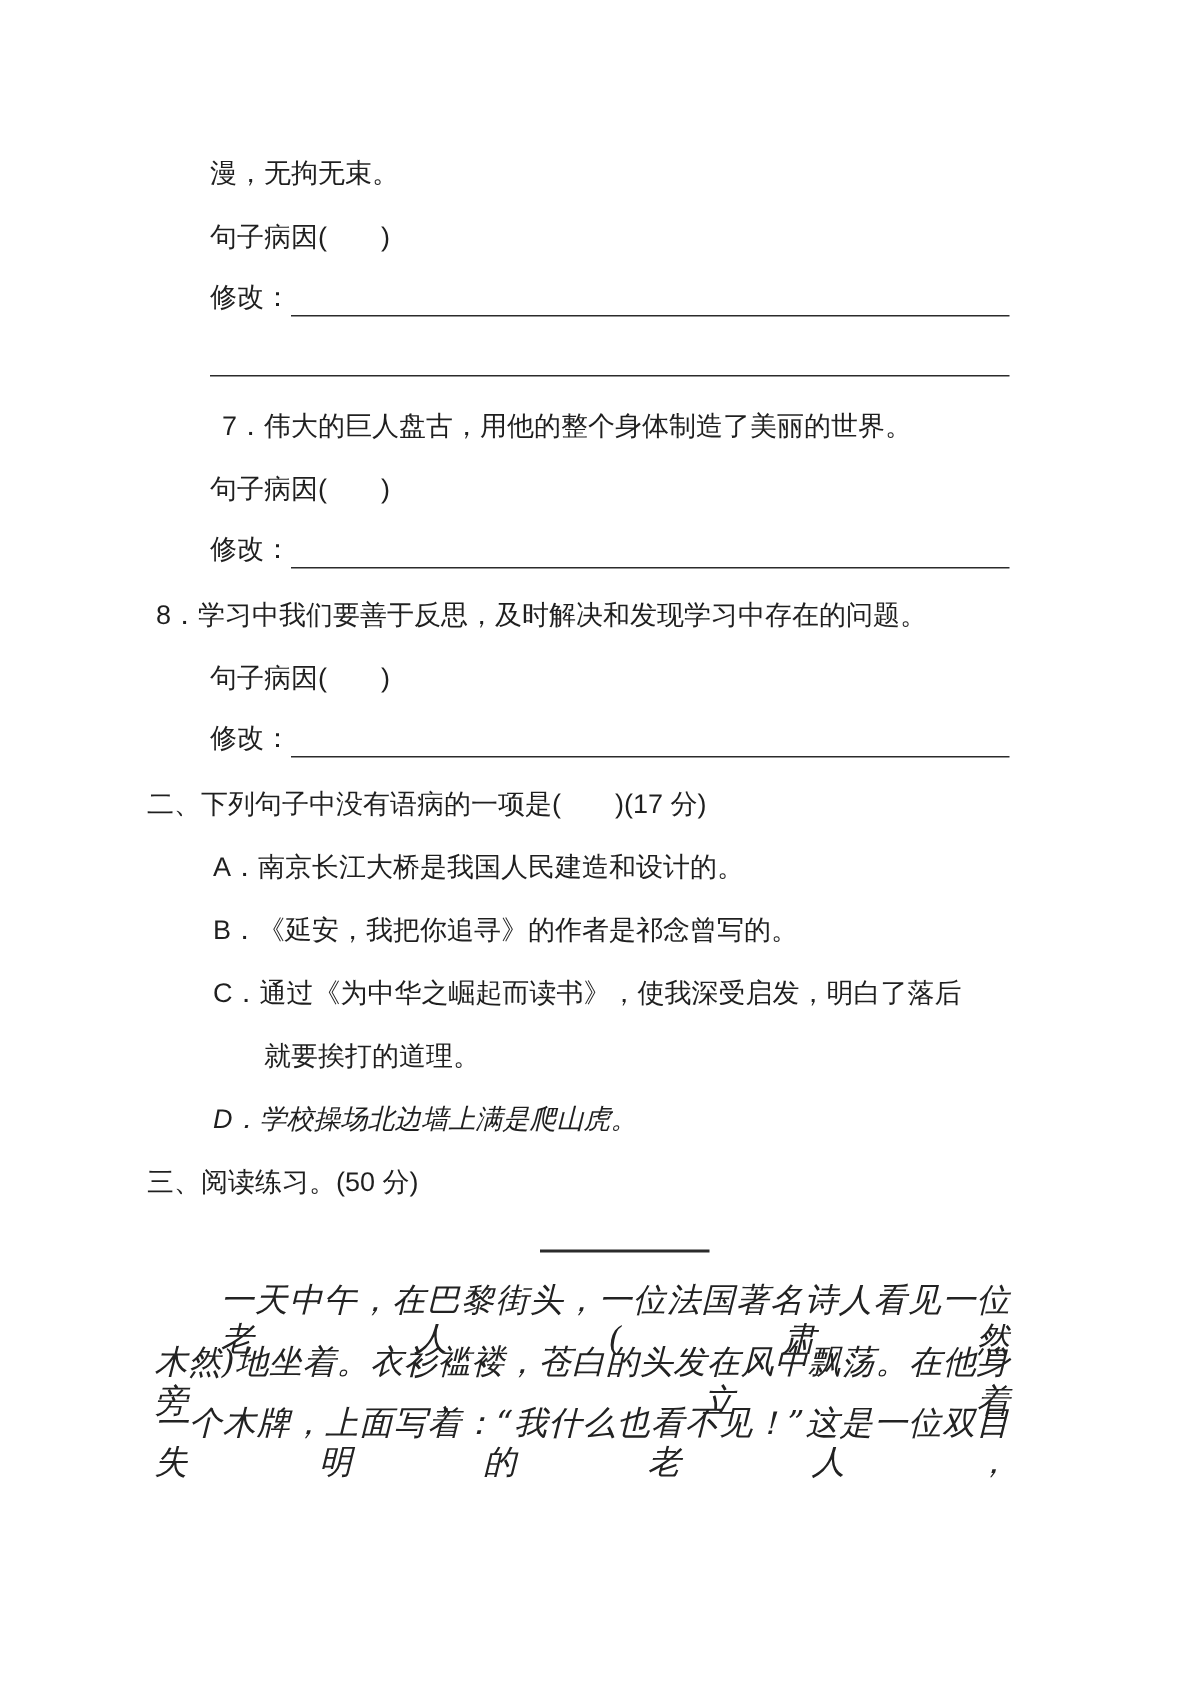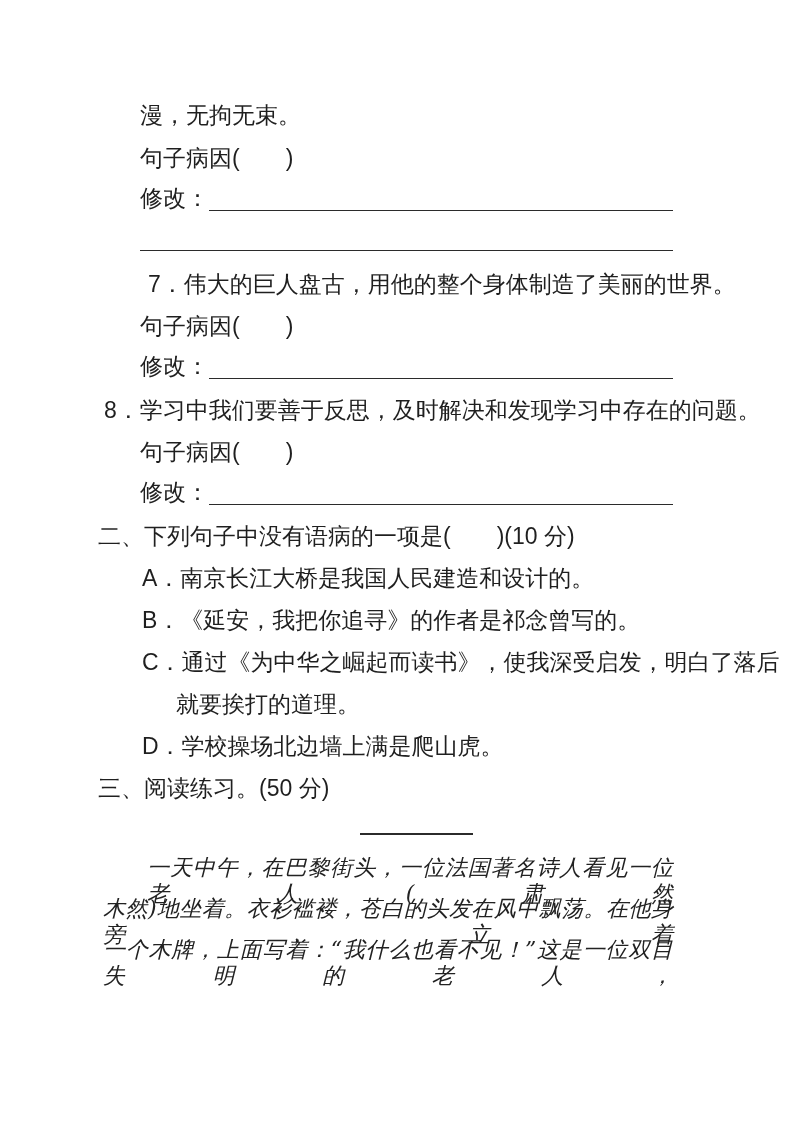--- a/index.html
+++ b/index.html
@@ -7,21 +7,21 @@
     position: relative;
     width: 793px;
     height: 1122px;
     background: #ffffff;
     color: #1f1f1f;
     font-family: "Liberation Sans", sans-serif;
     overflow: hidden;
   }
   .abs { position: absolute; white-space: nowrap; }
   .qtext {
-    font-size: 23px;
+    font-size: 18px;
     line-height: 24px;
     color: #1f1f1f;
   }
   .fixrow {
     display: flex;
     align-items: center;
     height: 25px;
   }
   .fixrow .qtext { flex: 0 0 auto; }
   .blank {
@@ -76,31 +76,31 @@
 
   <div class="abs qtext" style="top:398px; left:104px;">8．学习中我们要善于反思，及时解决和发现学习中存在的问题。</div>
 
   <div class="abs qtext" style="top:440px; left:140px;">句子病因(　　)</div>
 
   <div class="abs fixrow" style="top:479px; left:140px; width:533px;">
     <span class="qtext">修改：</span>
     <div class="blank"></div>
   </div>
 
-  <div class="abs qtext" style="top:524px; left:98px;">二、下列句子中没有语病的一项是(　　)(10 分)</div>
+  <div class="abs qtext" style="top:524px; left:98px;">二、下列句子中没有语病的一项是(　　)(17 分)</div>
 
   <div class="abs qtext" style="top:608px; left:142px;">B．《延安，我把你追寻》的作者是祁念曾写的。</div>
 
   <div class="abs qtext" style="top:566px; left:142px;">A．南京长江大桥是我国人民建造和设计的。</div>
 
   <div class="abs qtext" style="top:650px; left:142px;">C．通过《为中华之崛起而读书》，使我深受启发，明白了落后</div>
 
   <div class="abs qtext" style="top:692px; left:176px;">就要挨打的道理。</div>
 
-  <div class="abs qtext" style="top:734px; left:142px;">D．学校操场北边墙上满是爬山虎。</div>
+  <div class="abs qtext" style="top:734px; left:142px;font-style:italic;">D．学校操场北边墙上满是爬山虎。</div>
 
   <div class="abs qtext" style="top:776px; left:98px;">三、阅读练习。(50 分)</div>
 
   <div class="abs titleblank" style="top:818px; left:360px; width:113px; height:15px;"></div>
 
   <div class="pline indent" style="top:855px;font-style:italic;">一天中午，在巴黎街头，一位法国著名诗人看见一位老人(肃然</div>
 
   <div class="pline" style="top:896px;">木然)地坐着。衣衫褴褛，苍白的头发在风中飘荡。在他身旁，立着</div>
 
   <div class="pline" style="top:937px;">一个木牌，上面写着：“我什么也看不见！”这是一位双目失明的老人，</div>

